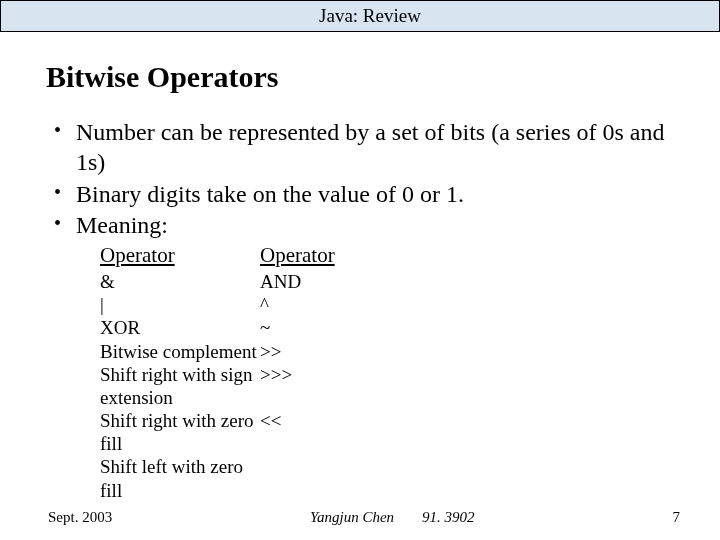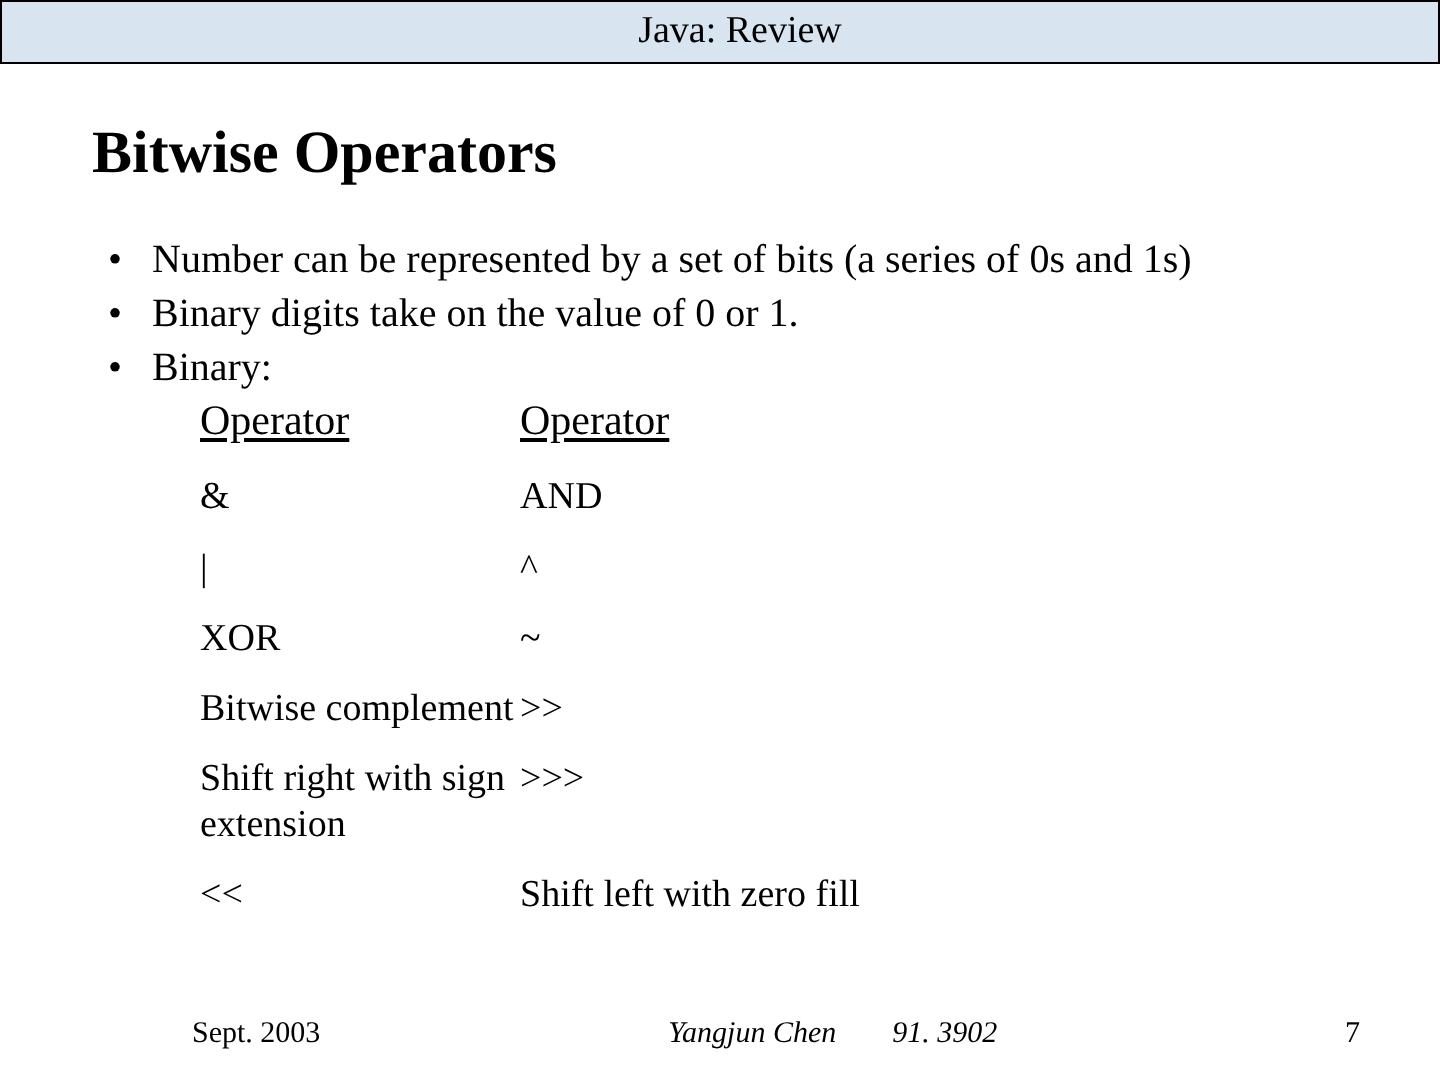--- a/index.html
+++ b/index.html
@@ -30,21 +30,21 @@
       margin-bottom: 24px;
       margin-left: 6px;
     }
     .bullets {
       list-style: none;
       margin-left: 8px;
     }
     .bullets li {
       position: relative;
       padding-left: 28px;
-      font-size: 20px;
+      font-size: 24px;
       line-height: 1.24;
       margin-bottom: 2px;
     }
     .bullets li::before {
       content: "•";
       position: absolute;
       left: 6px;
       top: 0;
       font-size: 20px;
     }
@@ -55,77 +55,78 @@
       margin-bottom: 8px;
     }
     .subtext sub {
       font-size: 12px;
       vertical-align: sub;
     }
     .table-wrap {
       margin-left: 60px;
       display: grid;
       grid-template-columns: 160px auto;
-      row-gap: 12px;
+      row-gap: 0;
       font-size: 19px;
     }
     .th {
       font-size: 21px;
       text-decoration: underline;
       margin-bottom: 2px;
     }
     .cell {
       line-height: 1.22;
     }
     .footer {
       position: absolute;
       bottom: 14px;
       left: 0;
       width: 100%;
       padding: 0 40px 0 48px;
       font-size: 15px;
       display: flex;
       align-items: baseline;
     }
-    .footer .date { flex: 0 0 auto; margin-left: 48px; }
+    .footer .date { flex: 0 0 auto; }
     .footer .center { flex: 1; text-align: center; font-style: italic; }
     .footer .center .gap { display: inline-block; width: 28px; }
     .footer .page { flex: 0 0 auto; }
   </style>
 </head>
 <body>
 
 <div class="header-bar">
   <span>Java: Review</span>
 </div>
 
 <div class="content">
   <h1 class="heading">Bitwise Operators</h1>
 
   <ul class="bullets">
     <li>Number can be represented by a set of bits (a series of 0s and 1s)</li>
     <li>Binary digits take on the value of 0 or 1.</li>
-    <li>Binary:</li>
+    <li>Meaning:</li>
   </ul>
 
 
   <div class="table-wrap">
     <div class="th">Operator</div>
     <div class="th">Operator</div>
 
     <div class="cell">&amp;</div>
     <div class="cell">AND</div>
     <div class="cell">|</div>
     <div class="cell">^</div>
     <div class="cell">XOR</div>
     <div class="cell">~</div>
     <div class="cell">Bitwise complement</div>
     <div class="cell">&gt;&gt;</div>
     <div class="cell">Shift right with sign extension</div>
     <div class="cell">&gt;&gt;&gt;</div>
+    <div class="cell">Shift right with zero fill</div>
     <div class="cell">&lt;&lt;</div>
     <div class="cell">Shift left with zero fill</div>
   </div>
 </div>
 
 <div class="footer">
   <span class="date">Sept. 2003</span>
   <span class="center">
     <span>Yangjun Chen</span><span class="gap"></span><span>91. 3902</span>
   </span>

